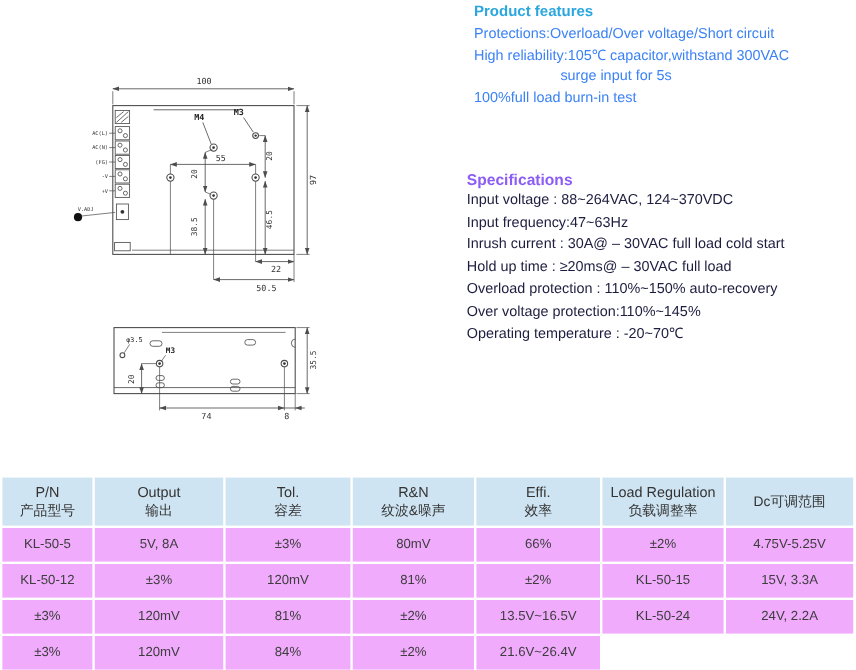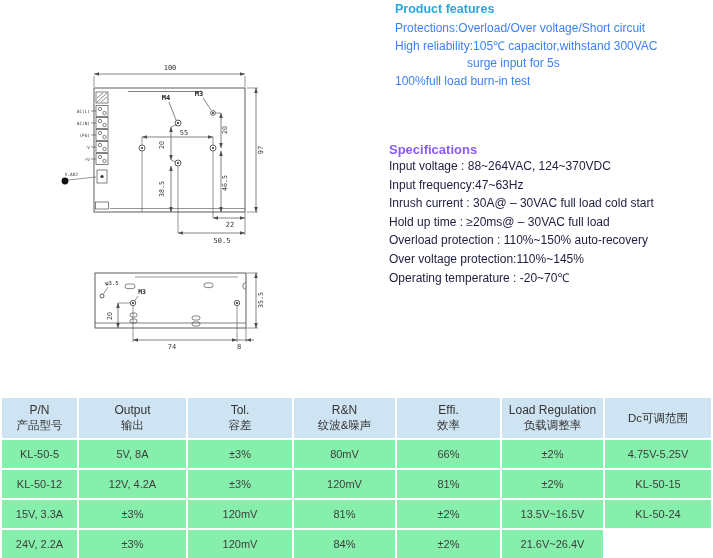--- a/index.html
+++ b/index.html
@@ -21,21 +21,21 @@
   .specs-lines { font-size:12px; line-height:18.6px; color:#1d1d3f; }
 
   
   .spec-table { position:absolute; left:2px; top:398px; width:709px; height:160px;
     display:grid; grid-template-columns:75px 107px 104px 101px 103px 101px 106px;
     grid-template-rows:40px 28px 28px 28px 28px; gap:2px; background:#ffffff; }
   .th { background:#cfe4f2; display:flex; flex-direction:column; align-items:center;
         justify-content:center; color:#333333; }
   .th .en { font-size:12px; }
   .th .zh { font-size:11.5px; margin-top:1px; }
-  .td { background:#86efac; display:flex; align-items:center; justify-content:center;
+  .td { background:#f0abfc; display:flex; align-items:center; justify-content:center;
         font-size:11px; color:#3d3d3d; }
 </style>
 </head>
 <body>
 
 <svg class="drawings" width="280" height="350" viewBox="0 0 280 350" font-family="DejaVu Sans Mono, monospace" fill="none" stroke="#4d4d4d" stroke-width="0.9">
   <defs>
     <marker id="ar" viewBox="0 0 10 10" refX="9.5" refY="5" markerWidth="8" markerHeight="8" orient="auto-start-reverse">
       <path d="M0,1.6 L10,5 L0,8.4 z" fill="#4d4d4d" stroke="none"></path>
     </marker>
@@ -279,21 +279,20 @@
 
   <div class="td">KL-50-5</div>
   <div class="td">5V, 8A</div>
   <div class="td">±3%</div>
   <div class="td">80mV</div>
   <div class="td">66%</div>
   <div class="td">±2%</div>
   <div class="td">4.75V-5.25V</div>
 
   <div class="td">KL-50-12</div>
-  <div class="td">12V, 4.2A</div>
   <div class="td">±3%</div>
   <div class="td">120mV</div>
   <div class="td">81%</div>
   <div class="td">±2%</div>
 
   <div class="td">KL-50-15</div>
   <div class="td">15V, 3.3A</div>
   <div class="td">±3%</div>
   <div class="td">120mV</div>
   <div class="td">81%</div>

